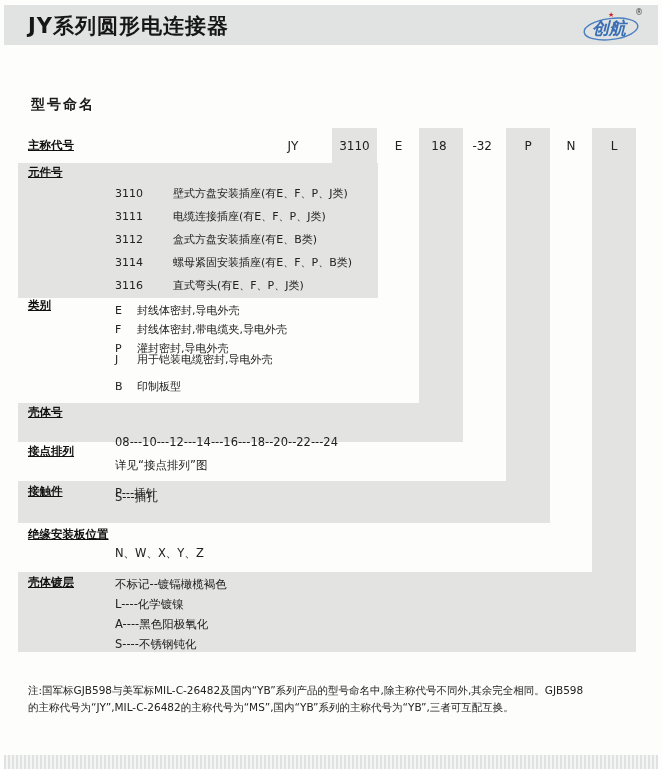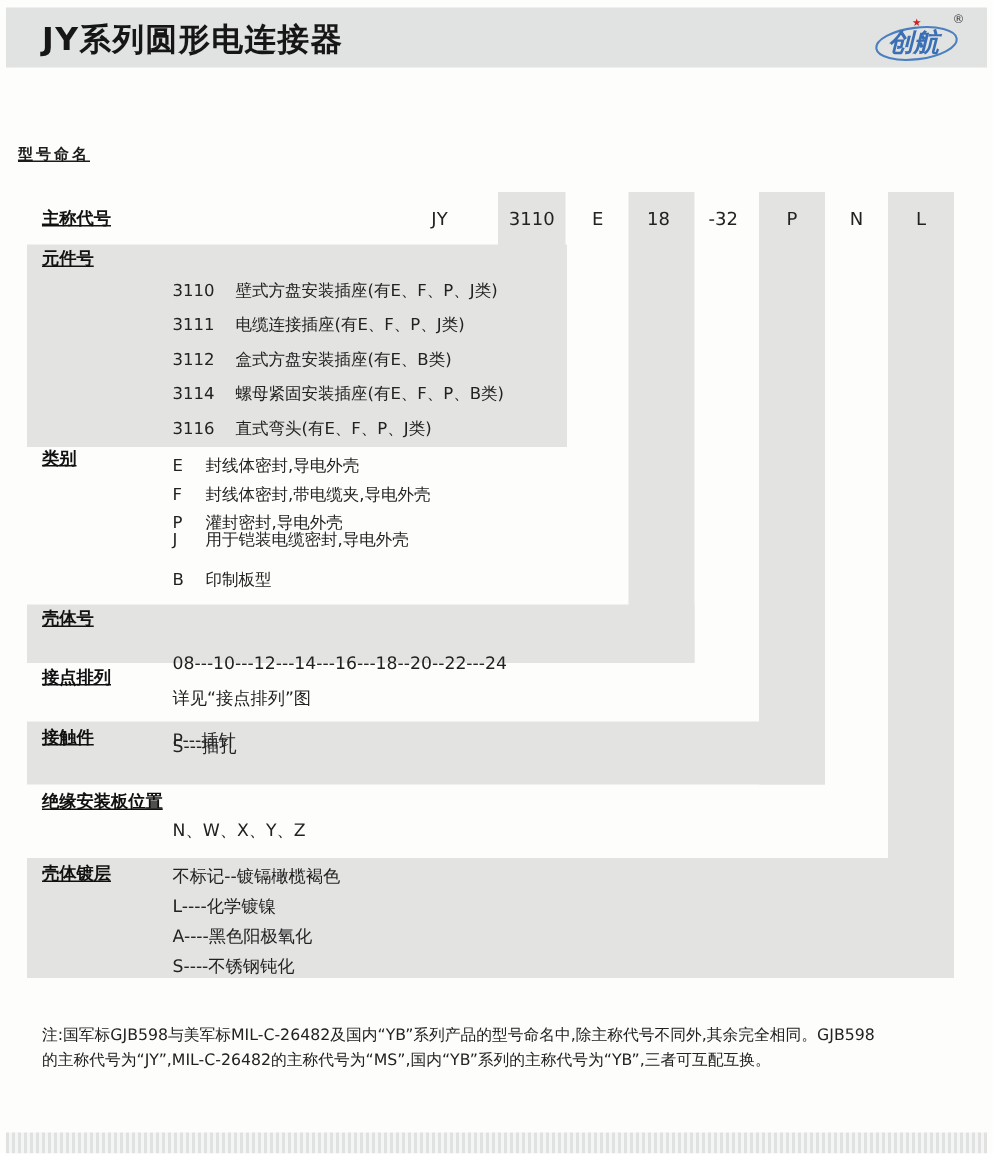--- a/index.html
+++ b/index.html
@@ -5,21 +5,21 @@
   html,body{margin:0;padding:0;}
   body{background:#ffffff;font-family:"DejaVu Sans","Liberation Sans",sans-serif;}
   .page{position:relative;width:662px;height:769px;background:#fdfdfc;overflow:hidden;color:#1c1c1c;}
 
   
   .header{position:absolute;left:4px;top:5px;width:654px;height:40px;background:#e0e3e1;}
   .title{position:absolute;left:24px;top:7px;font-size:21px;font-weight:bold;letter-spacing:1px;color:#161616;}
   .logo{position:absolute;right:12px;top:1px;width:66px;height:38px;}
 
   
-  .sec-title{position:absolute;left:12px;top:96px;font-size:10px;font-weight:bold;letter-spacing:2px;text-decoration:underline;}
+  .sec-title{position:absolute;left:31px;top:96px;font-size:14px;font-weight:bold;letter-spacing:2px;}
 
   
   .g{position:absolute;background:#e3e3e2;}
   .col-a{left:332px;top:128px;width:45px;height:170px;}
   .col-b{left:419px;top:128px;width:44px;height:314px;}
   .col-c{left:506px;top:128px;width:44px;height:395px;}
   .col-d{left:592px;top:128px;width:44px;height:524px;}
   .band-1{left:18px;top:163px;width:360px;height:135px;}
   .band-2{left:18px;top:403px;width:445px;height:39px;}
   .band-3{left:18px;top:481px;width:532px;height:42px;}
@@ -33,21 +33,21 @@
   .cp-3{left:419px;width:40px;}
   .cp-4{left:463px;width:29px;text-align:right;}
   .cp-5{left:506px;width:44px;}
   .cp-6{left:550px;width:42px;}
   .cp-7{left:592px;width:44px;}
 
   
   .lbl{position:absolute;left:28px;font-size:11.5px;font-weight:bold;color:#111;text-decoration:underline;}
   .row{position:absolute;left:115px;font-size:11px;color:#222;white-space:nowrap;}
   .row .code{display:inline-block;min-width:30px;}
-  .row .desc{margin-left:12px;}
+  .row .desc{margin-left:28px;}
   .cat-row .code{min-width:12px;}
   .cat-row .desc{margin-left:10px;}
   .val{position:absolute;left:115px;font-size:11.5px;color:#222;white-space:nowrap;}
 
   
   .footnote{position:absolute;left:28px;top:682px;width:616px;font-size:10.5px;line-height:17px;color:#222;}
 
   
   .bottom-bar{position:absolute;left:4px;top:755px;width:654px;height:14px;
     background:repeating-linear-gradient(90deg,#dfe2e0 0px,#dfe2e0 2px,#f4f5f4 2px,#f4f5f4 4px);}

